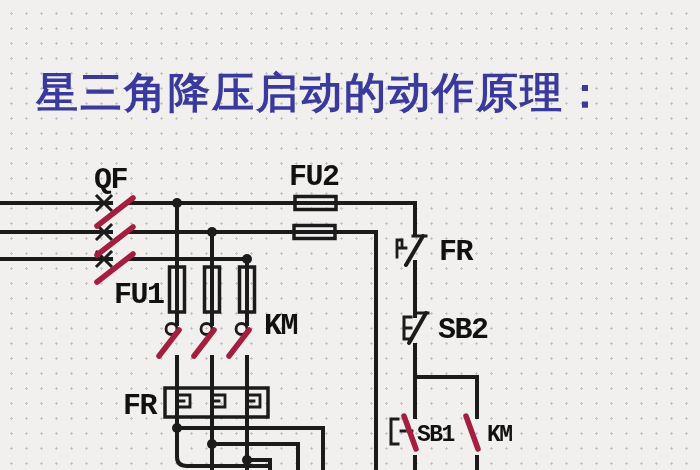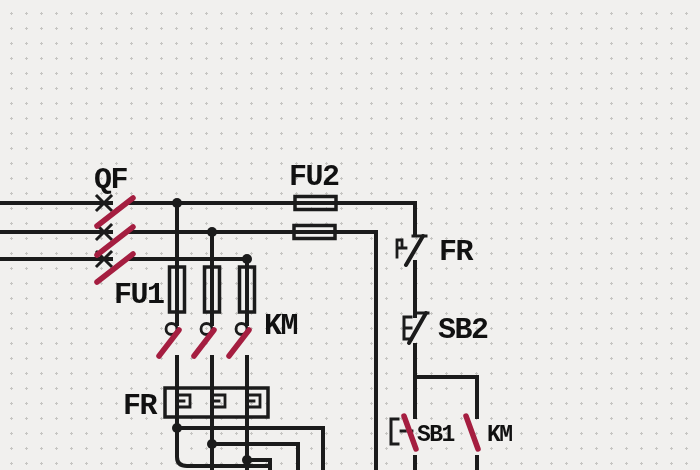--- a/index.html
+++ b/index.html
@@ -43,20 +43,21 @@
     font-weight:700;fill:var(--label-text);letter-spacing:-1.5px;
   }
   .lbl-lg{font-size:30px;}
   .lbl-sm{font-size:23px;}
 </style>
 </head>
 <body>
 
 <div class="stage">
 
+  <h1 class="title">星三角降压启动的动作原理：</h1>
 
   <svg class="circuit" width="700" height="470" viewBox="0 0 700 470">
 
     <g>
       <path class="wire" d="M0,203 H111"></path>
       <path class="wire" d="M129,203 H415 V234"></path>
       <path class="wire" d="M0,232 H111"></path>
       <path class="wire" d="M129,232 H376 V470"></path>
       <path class="wire" d="M0,259 H111"></path>
       <path class="wire" d="M129,259 H247"></path>

